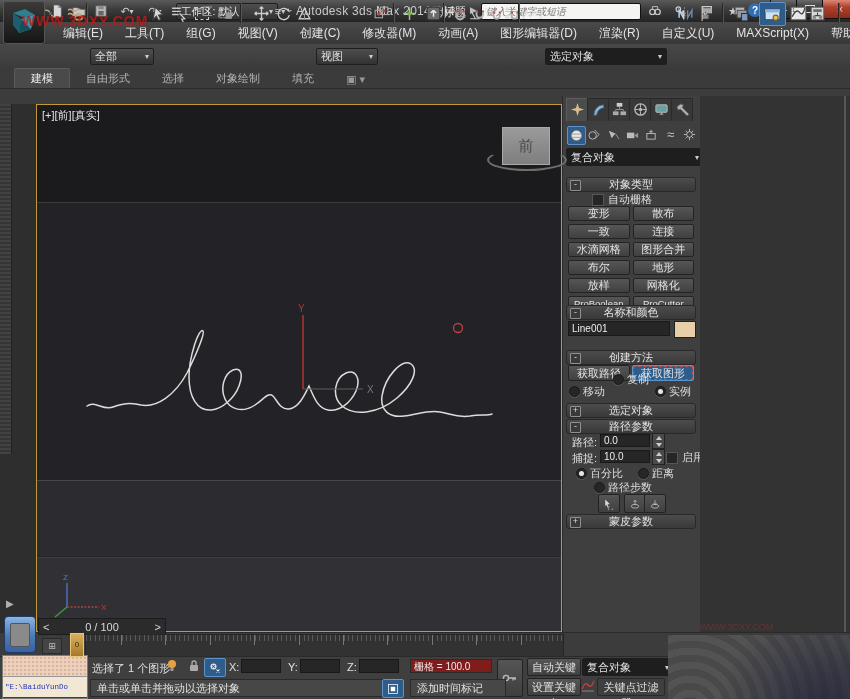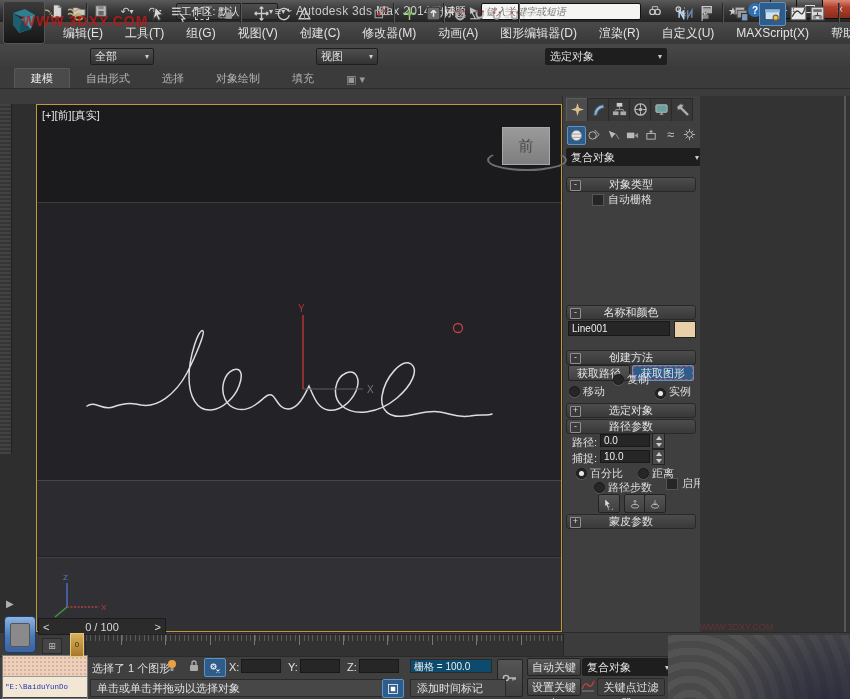--- a/index.html
+++ b/index.html
@@ -532,20 +532,34 @@
   </div>
 
   <div class="abs rh" style="top:177px;">
     <span class="pm">-</span>
     <span>对象类型</span>
   </div>
   <div class="abs chk" style="left:592px;top:192px;">
     <i></i>
       <span>自动栅格</span>
   </div>
+  <div class="abs otgrid">
+    <div class="btn">变形</div>
+    <div class="btn">散布</div>
+    <div class="btn">一致</div>
+    <div class="btn">连接</div>
+    <div class="btn">水滴网格</div>
+    <div class="btn">图形合并</div>
+    <div class="btn">布尔</div>
+    <div class="btn">地形</div>
+    <div class="btn">放样</div>
+    <div class="btn">网格化</div>
+    <div class="btn sm">ProBoolean</div>
+    <div class="btn sm">ProCutter</div>
+  </div>
 
   <div class="abs rh" style="top:305px;">
     <span class="pm">-</span>
     <span>名称和颜色</span>
   </div>
   <input class="abs fld" style="left: 568px; top: 321px; width: 102px; height: 15px;" value="Line001">
   <div class="abs" style="left:674px;top:321px;width:20px;height:15px;background:#e9cfa8;border:1px solid #222;"></div>
 
   <div class="abs rh" style="top:350px;">
     <span class="pm">-</span>
@@ -554,21 +568,21 @@
   <div class="abs btn" style="left:568px;top:365px;width:60px;height:14px;line-height:14px;">获取路径</div>
   <div class="abs btn activeb" style="left:632px;top:365px;width:60px;height:14px;line-height:14px;text-align:center;">获取图形</div>
   <div class="abs radio" style="left:569px;top:384px;">
       <i></i>
       <span>移动</span>
     </div>
   <div class="abs radio" style="left:613px;top:372px;">
       <i></i>
       <span>复制</span>
     </div>
-  <div class="abs radio sel" style="left:655px;top:384px;align-items:flex-end;">
+  <div class="abs radio sel" style="left:655px;top:384px;">
       <i></i>
       <span>实例</span>
     </div>
 
   <div class="abs rh" style="top:403px;">
     <span class="pm">+</span>
     <span>选定对象</span>
   </div>
 
   <div class="abs rh" style="top:419px;">
@@ -580,21 +594,21 @@
   <div class="abs spin" style="left:652px;top:433px;">
       <b class="up"></b>
       <b class="dn"></b>
     </div>
   <div class="abs stext" style="left:572px;top:451px;">捕捉:</div>
   <input class="abs fld" style="left: 600px; top: 450px; width: 50px; height: 13px;" value="10.0">
   <div class="abs spin" style="left:652px;top:449px;">
       <b class="up"></b>
       <b class="dn"></b>
     </div>
-  <div class="abs chk" style="left:666px;top:476px;text-align:center;">
+  <div class="abs chk" style="left:666px;top:450px;text-align:center;">
       <i></i>
       <span>启用</span>
     </div>
   <div class="abs radio sel" style="left:576px;top:466px;">
       <i></i>
       <span>百分比</span>
     </div>
   <div class="abs radio" style="left:638px;top:466px;">
       <i></i>
       <span>距离</span>
@@ -664,21 +678,21 @@
         <path d="M4 4l4 4M8 4L4 8" stroke="#2e5d8c" stroke-width="1.4"></path>
         <path d="M10 10l4 4M14 10l-4 4" stroke="#fff" stroke-width="1.4"></path>
       </svg>
     </div>
   <div class="abs stext" style="left:229px;top:661px;">X:</div>
   <input class="abs fld" style="left: 241px; top: 659px; width: 40px; height: 14px;">
   <div class="abs stext" style="left:288px;top:661px;">Y:</div>
   <input class="abs fld" style="left: 300px; top: 659px; width: 40px; height: 14px;">
   <div class="abs stext" style="left:347px;top:661px;">Z:</div>
   <input class="abs fld" style="left: 359px; top: 659px; width: 40px; height: 14px;">
-  <div class="abs fld" style="left:410px;top:659px;width:82px;height:14px;line-height:14px;background:#0c4a6e;border-color:#2a2a2a;">栅格 = 100.0</div>
+  <div class="abs fld" style="left:410px;top:659px;width:82px;height:14px;line-height:14px;background:#7f1d1d;border-color:#2a2a2a;">栅格 = 100.0</div>
   <div class="abs sq-ic" style="left:497px;top:659px;width:24px;height:36px;">
       <svg width="16" height="14" viewBox="0 0 16 14">
         <circle cx="4" cy="7" r="2.6" fill="none" stroke="#bbb" stroke-width="1.4"></circle>
         <path d="M6.5 7H14M11 7v2.5M13 7v2" stroke="#bbb" stroke-width="1.3"></path>
       </svg>
     </div>
   <div class="abs btn" style="left:527px;top:658px;width:52px;height:16px;line-height:16px;">自动关键点</div>
   <div class="abs drop" style="left:582px;top:658px;width:82px;height:16px;background:#1e1e1e;">
     <span>复合对象</span>
       <span class="caret">▾</span>

